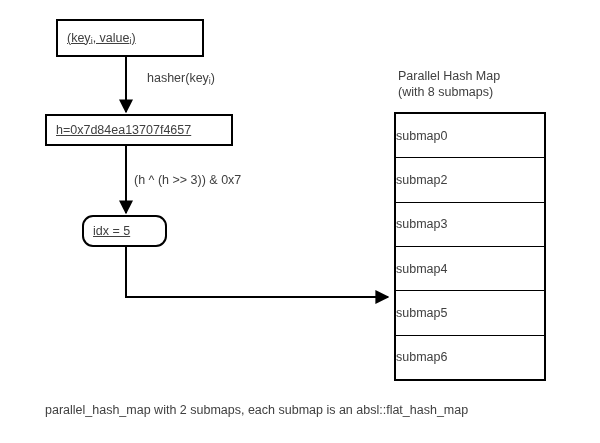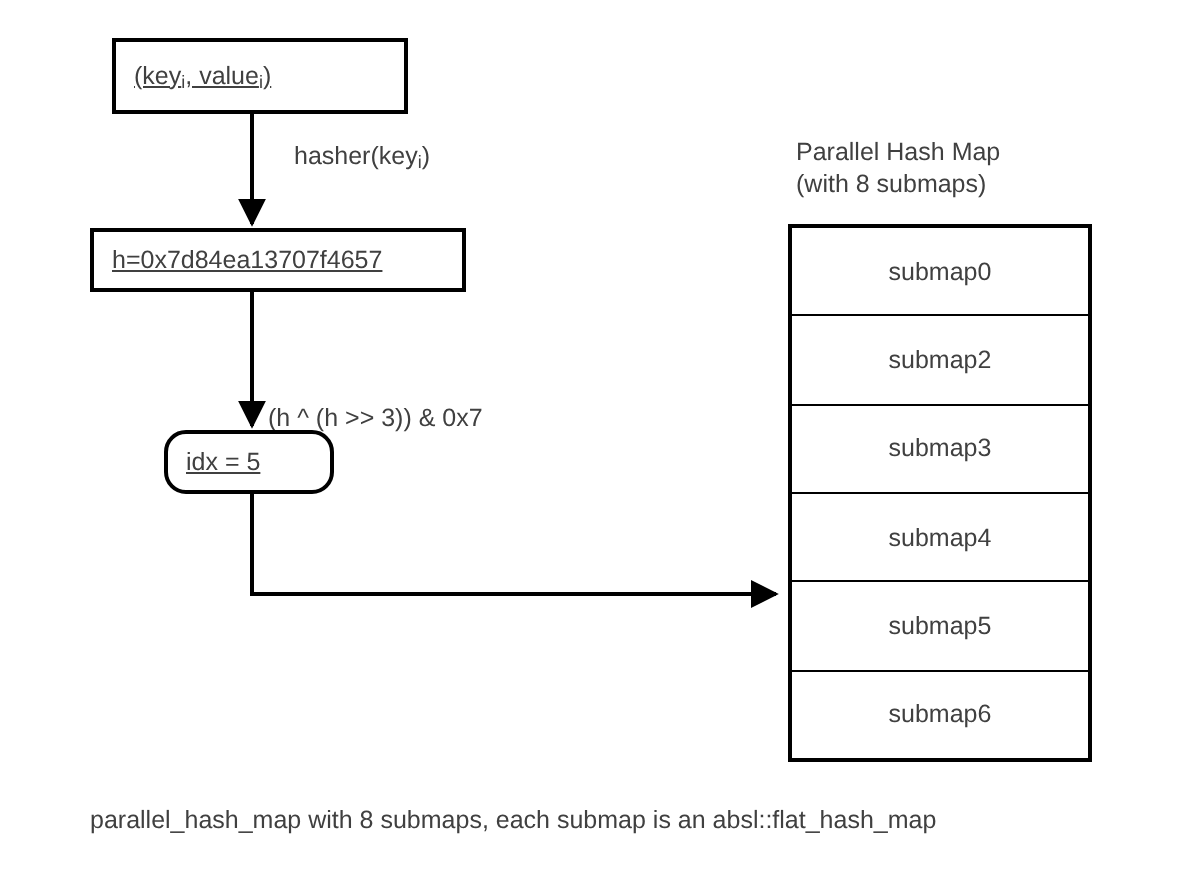--- a/index.html
+++ b/index.html
@@ -41,21 +41,21 @@
   .hash-box { left: 45px;  top: 114px; width: 188px; height: 32px; }
   .idx-box  { left: 82px;  top: 215px; width: 85px;  height: 32px; border-radius: 11px; }
 
   .label {
     position: absolute;
     font-size: 12.5px;
     color: #404040;
     white-space: nowrap;
   }
   .label-hasher { left: 147px; top: 71px; }
-  .label-mask   { left: 134px; top: 173px; margin-top: 29px; }
+  .label-mask   { left: 134px; top: 173px; }
 
   .map-title {
     position: absolute;
     left: 398px;
     top: 68px;
     font-size: 12.5px;
     line-height: 16px;
     color: #404040;
     white-space: nowrap;
   }
@@ -71,21 +71,21 @@
     background: #ffffff;
     display: flex;
     flex-direction: column;
   }
   .srow {
     flex: 1 1 0;
     box-sizing: border-box;
     border-bottom: 1.6px solid #000000;
     display: flex;
     align-items: center;
-    justify-content: center;
+    justify-content: flex-start;
     font-size: 12.5px;
     color: #404040;
     background: #ffffff;
   }
   .srow:last-child { border-bottom: none; }
 
   .caption {
     position: absolute;
     left: 45px;
     top: 403px;
@@ -148,13 +148,13 @@
       <span>submap4</span>
     </div>
   <div class="srow">
       <span>submap5</span>
     </div>
   <div class="srow">
       <span>submap6</span>
     </div>
 </div>
 
-<div class="caption">parallel_hash_map with 8 submaps, each submap is an absl::flat_hash_map</div>
+<div class="caption">parallel_hash_map with 2 submaps, each submap is an absl::flat_hash_map</div>
 
 </body></html>

